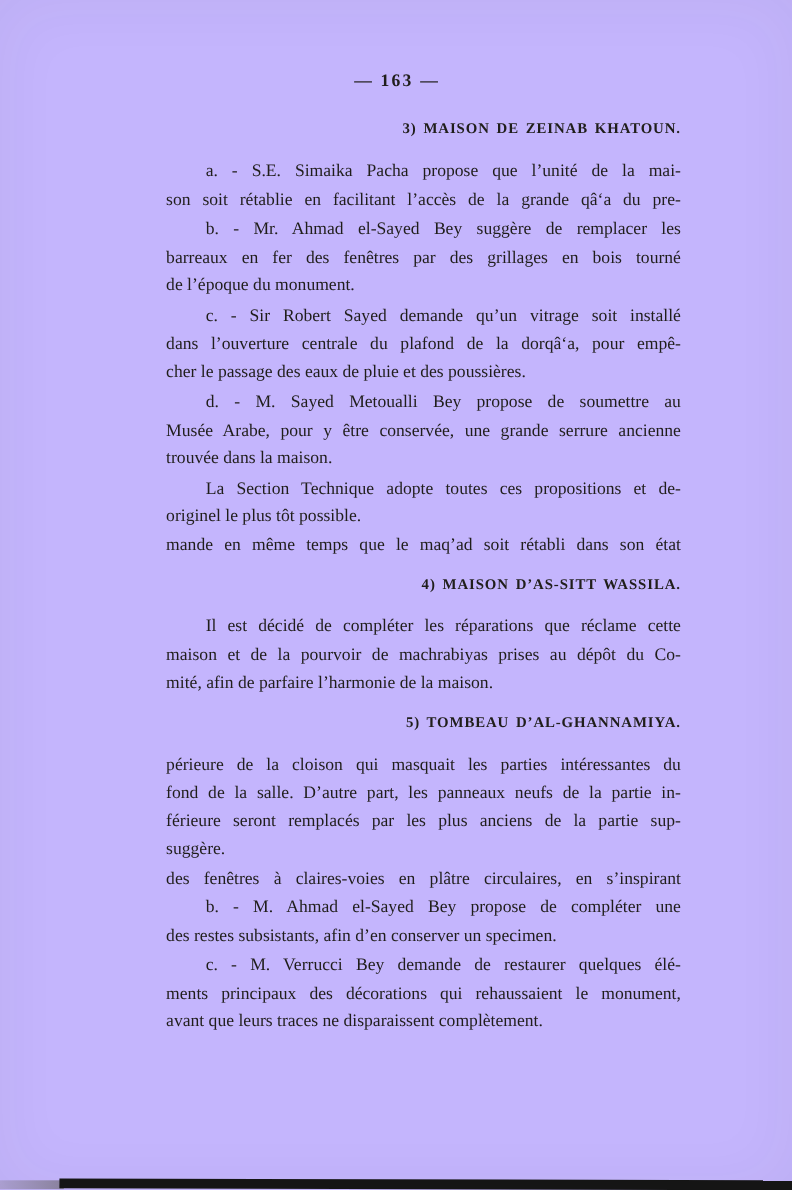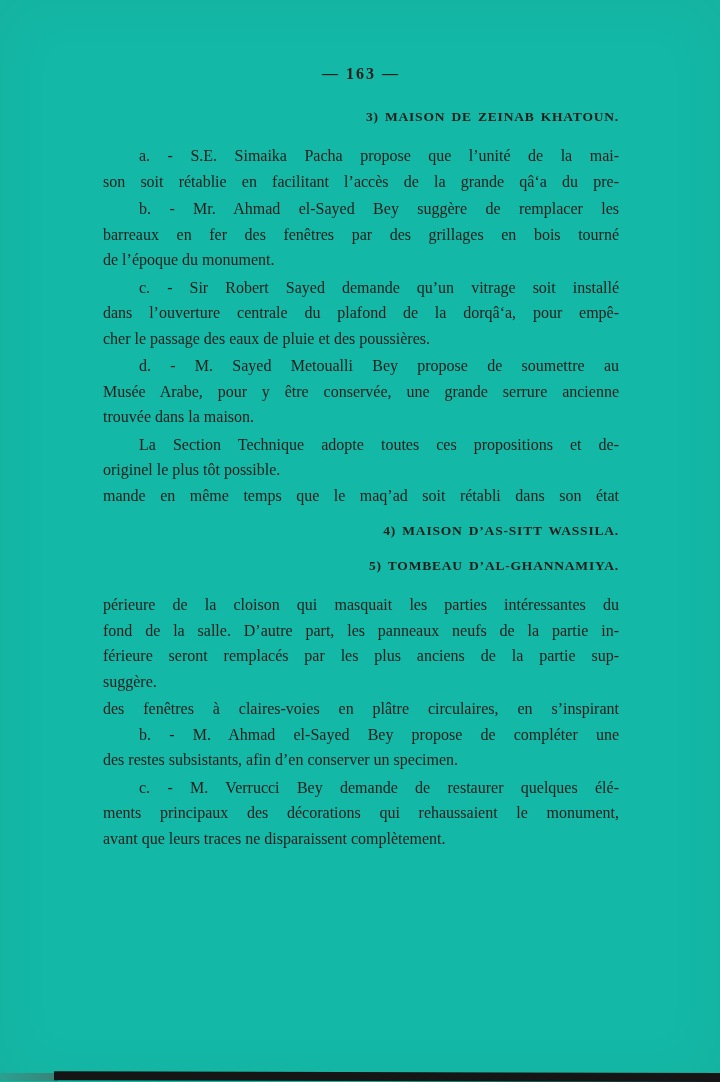--- a/index.html
+++ b/index.html
@@ -2,21 +2,21 @@
 <html><head>
 <meta charset="utf-8">
 <style>
   html, body { margin: 0; padding: 0; }
   body { width: 720px; height: 1082px; background: #e9e7e2; }
 
   .page {
     position: relative;
     width: 720px;
     height: 1082px;
-    background: #14b8a6;
+    background: #c4b5fd;
     overflow: hidden;
     font-family: "Liberation Serif", "DejaVu Serif", serif;
     color: #201e1b;
     box-shadow: inset 0 0 60px rgba(60,50,30,0.05);
   }
 
   .text-block {
     position: absolute;
     left: 103px;
     top: 64px;
@@ -44,20 +44,21 @@
 
   .paragraph {
     margin: 0 0 2px 0;
     font-size: 16px;
     line-height: 25.5px;
   }
 
   .line {
     text-align: justify;
     text-align-last: justify;
+    margin-left: 48px;
   }
   .line.last { text-align-last: left; }
   .line.first { text-indent: 36px; }
 
   .scan-artifact-bar {
     position: absolute;
     left: 54px;
     right: 0;
     bottom: 0;
     height: 9px;
@@ -101,20 +102,25 @@
           <div class="line first">d. - M. Sayed Metoualli Bey propose de soumettre au</div>
           <div class="line">Musée Arabe, pour y être conservée, une grande serrure ancienne</div>
           <div class="line last">trouvée dans la maison.</div>
         </div>
         <div class="paragraph">
           <div class="line first">La Section Technique adopte toutes ces propositions et de-</div>
           <div class="line last">originel le plus tôt possible.</div>
           <div class="line">mande en même temps que le maq’ad soit rétabli dans son état</div>
         </div>
         <div class="heading">4)  MAISON D’AS-SITT WASSILA.</div>
+        <div class="paragraph">
+          <div class="line first">Il est décidé de compléter les réparations que réclame cette</div>
+          <div class="line">maison et de la pourvoir de machrabiyas prises au dépôt du Co-</div>
+          <div class="line last">mité, afin de parfaire l’harmonie de la maison.</div>
+        </div>
         <div class="heading">5)  TOMBEAU D’AL-GHANNAMIYA.</div>
         <div class="paragraph">
           <div class="line">périeure de la cloison qui masquait les parties intéressantes du</div>
           <div class="line">fond de la salle. D’autre part, les panneaux neufs de la partie in-</div>
           <div class="line">férieure seront remplacés par les plus anciens de la partie sup-</div>
           <div class="line last">suggère.</div>
         </div>
         <div class="paragraph">
           <div class="line">des fenêtres à claires-voies en plâtre circulaires, en s’inspirant</div>
           <div class="line first">b. - M. Ahmad el-Sayed Bey propose de compléter une</div>

